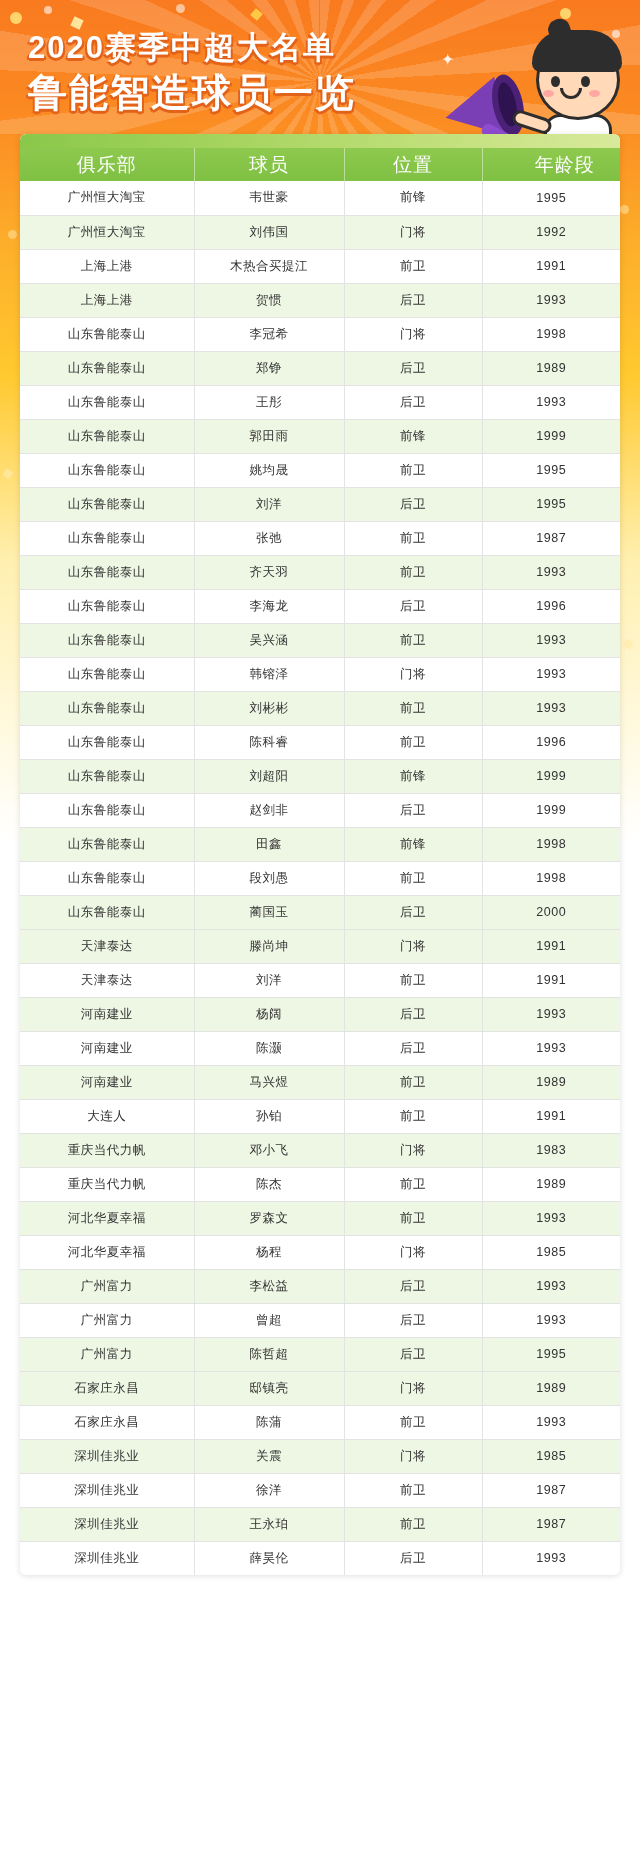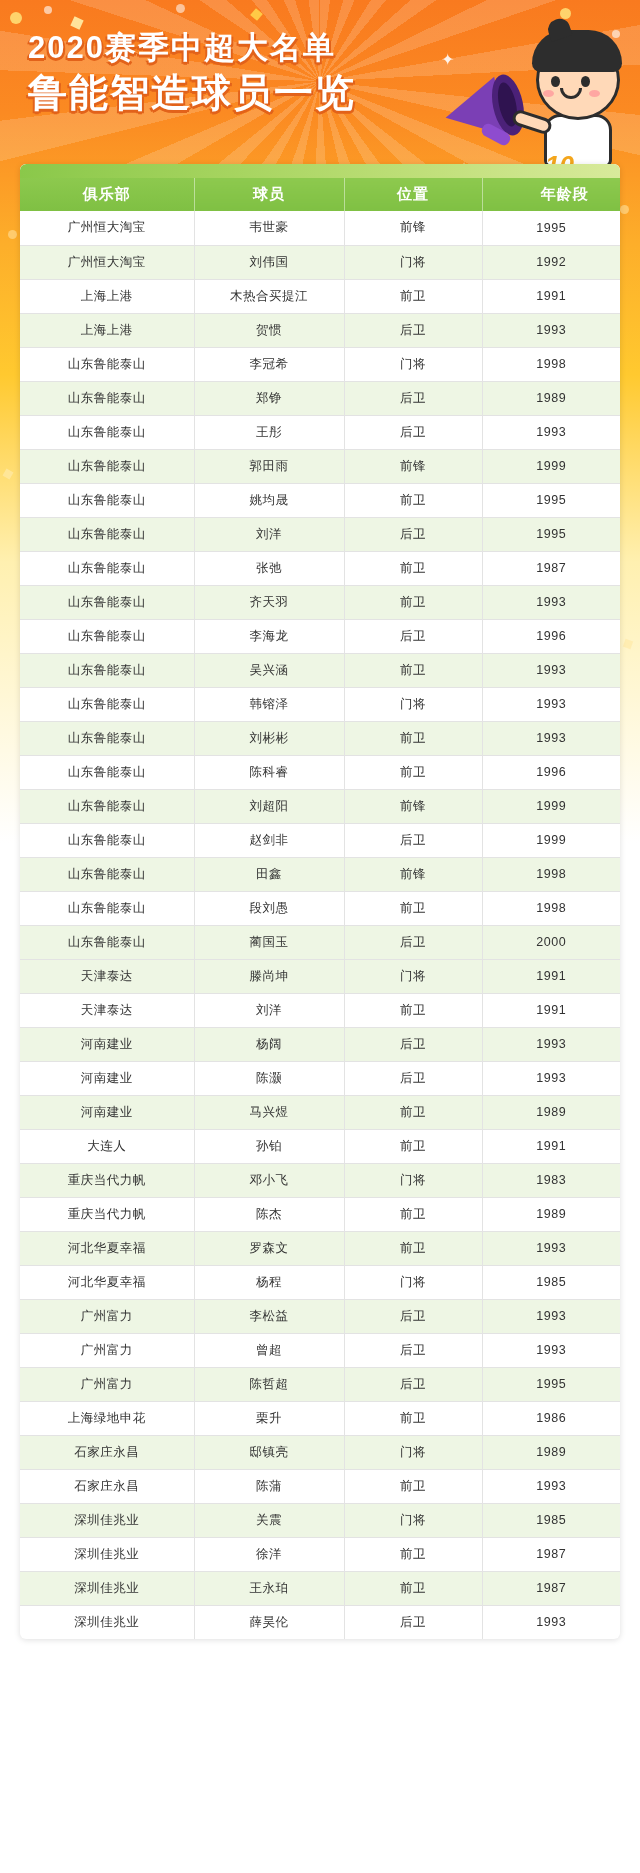--- a/index.html
+++ b/index.html
@@ -15,21 +15,21 @@
     background: linear-gradient(180deg, #f97a1f 0%, #fb8a22 6%, #fdae2a 13%, #ffc92f 20%, #fff0b0 30%, #ffffff 45%, #ffffff 100%);
     overflow: hidden;
   }
   
   .confetti { position: absolute; border-radius: 50%; opacity: .85; }
   .sq { position: absolute; opacity: .9; }
 
   
   .header {
     position: relative;
-    height: 164px;
+    height: 134px;
     overflow: hidden;
     padding-left: 30px;
   }
   .header-burst {
     position: absolute;
     left: -60px; top: -110px;
     width: 760px; height: 330px;
     background:
       repeating-conic-gradient(from 0deg at 50% 58%, rgba(255,255,255,0.16) 0deg 7deg, rgba(255,255,255,0) 7deg 16deg);
   }
@@ -194,22 +194,22 @@
     border-radius: 6px 6px 0 0;
   }
   table {
     width: 100%;
     border-collapse: collapse;
     table-layout: fixed;
   }
   thead th {
     background: linear-gradient(180deg, #8dc94e 0%, #7fc043 100%);
     color: #ffffff;
-    font-size: 15px;
-    font-weight: bold;
+    font-size: 19px;
+    font-weight: normal;
     height: 33px;
     letter-spacing: 1px;
     border-right: 1px solid rgba(255,255,255,.45);
   }
   thead th:last-child { border-right: none; padding-left: 28px; }
   tbody td {
     height: 34px;
     font-size: 12.5px;
     color: #333333;
     text-align: center;
@@ -493,26 +493,20 @@
             <td>曾超</td>
             <td>后卫</td>
             <td>1993</td>
           </tr>
           <tr class="alt">
             <td>广州富力</td>
             <td>陈哲超</td>
             <td>后卫</td>
             <td>1995</td>
           </tr>
-          <tr>
-            <td>上海绿地申花</td>
-            <td>栗升</td>
-            <td>前卫</td>
-            <td>1986</td>
-          </tr>
           <tr class="alt">
             <td>石家庄永昌</td>
             <td>邸镇亮</td>
             <td>门将</td>
             <td>1989</td>
           </tr>
           <tr>
             <td>石家庄永昌</td>
             <td>陈蒲</td>
             <td>前卫</td>

